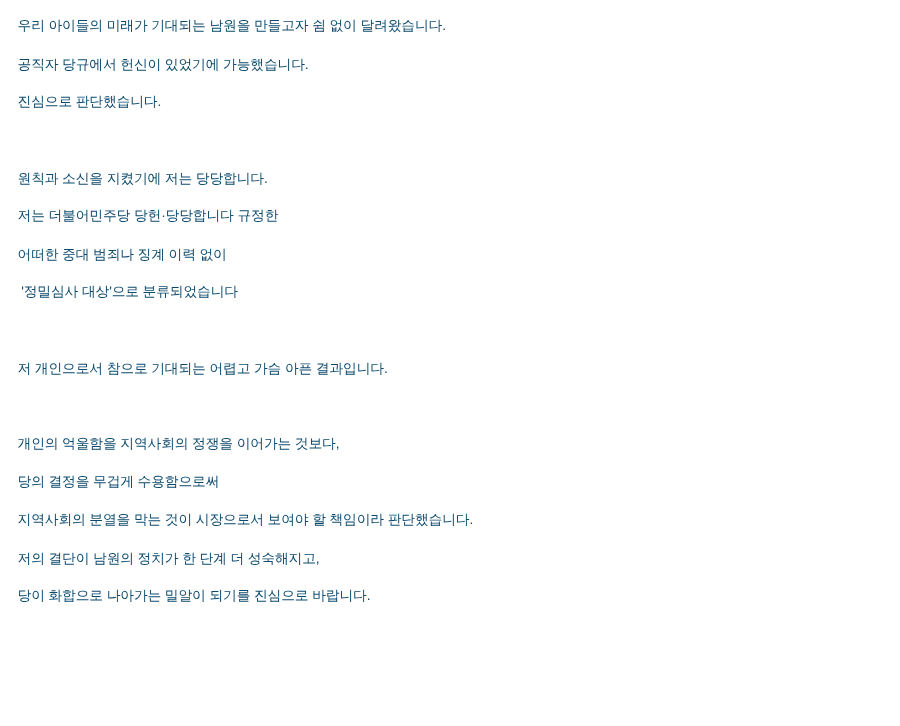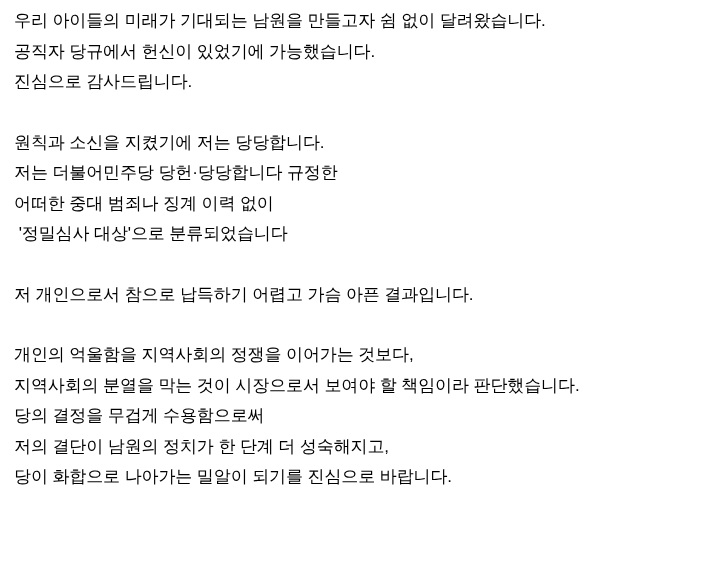--- a/index.html
+++ b/index.html
@@ -17,51 +17,51 @@
     box-sizing: border-box;
     width: 720px;
     height: 581px;
     padding: 6px 14px 0 14px;
     background: #ffffff;
   }
   .para {
     margin: 0;
   }
   .line {
-    font-size: 17px;
+    font-size: 11px;
     line-height: 30.5px;
-    color: #000000;
+    color: #0c4a6e;
     letter-spacing: -0.1px;
     white-space: pre-wrap;
   }
   .spacer {
     height: 30px;
   }
 </style>
 </head>
 <body>
 
 <div id="doc">
     <div class="para">
       <div class="line">우리 아이들의 미래가 기대되는 남원을 만들고자 쉼 없이 달려왔습니다.</div>
       <div class="line">공직자 당규에서 헌신이 있었기에 가능했습니다.</div>
-      <div class="line">진심으로 감사드립니다.</div>
+      <div class="line">진심으로 판단했습니다.</div>
     </div>
     <div class="spacer"></div>
     <div class="para">
       <div class="line">원칙과 소신을 지켰기에 저는 당당합니다.</div>
       <div class="line">저는 더불어민주당 당헌·당당합니다 규정한</div>
       <div class="line">어떠한 중대 범죄나 징계 이력 없이</div>
       <div class="line"> '정밀심사 대상'으로 분류되었습니다</div>
     </div>
     <div class="spacer"></div>
     <div class="para">
-      <div class="line">저 개인으로서 참으로 납득하기 어렵고 가슴 아픈 결과입니다.</div>
+      <div class="line">저 개인으로서 참으로 기대되는 어렵고 가슴 아픈 결과입니다.</div>
     </div>
     <div class="spacer"></div>
     <div class="para">
       <div class="line">개인의 억울함을 지역사회의 정쟁을 이어가는 것보다,</div>
+      <div class="line">당의 결정을 무겁게 수용함으로써</div>
       <div class="line">지역사회의 분열을 막는 것이 시장으로서 보여야 할 책임이라 판단했습니다.</div>
-      <div class="line">당의 결정을 무겁게 수용함으로써</div>
       <div class="line">저의 결단이 남원의 정치가 한 단계 더 성숙해지고,</div>
       <div class="line">당이 화합으로 나아가는 밀알이 되기를 진심으로 바랍니다.</div>
     </div>
   </div>
 
 </body></html>

